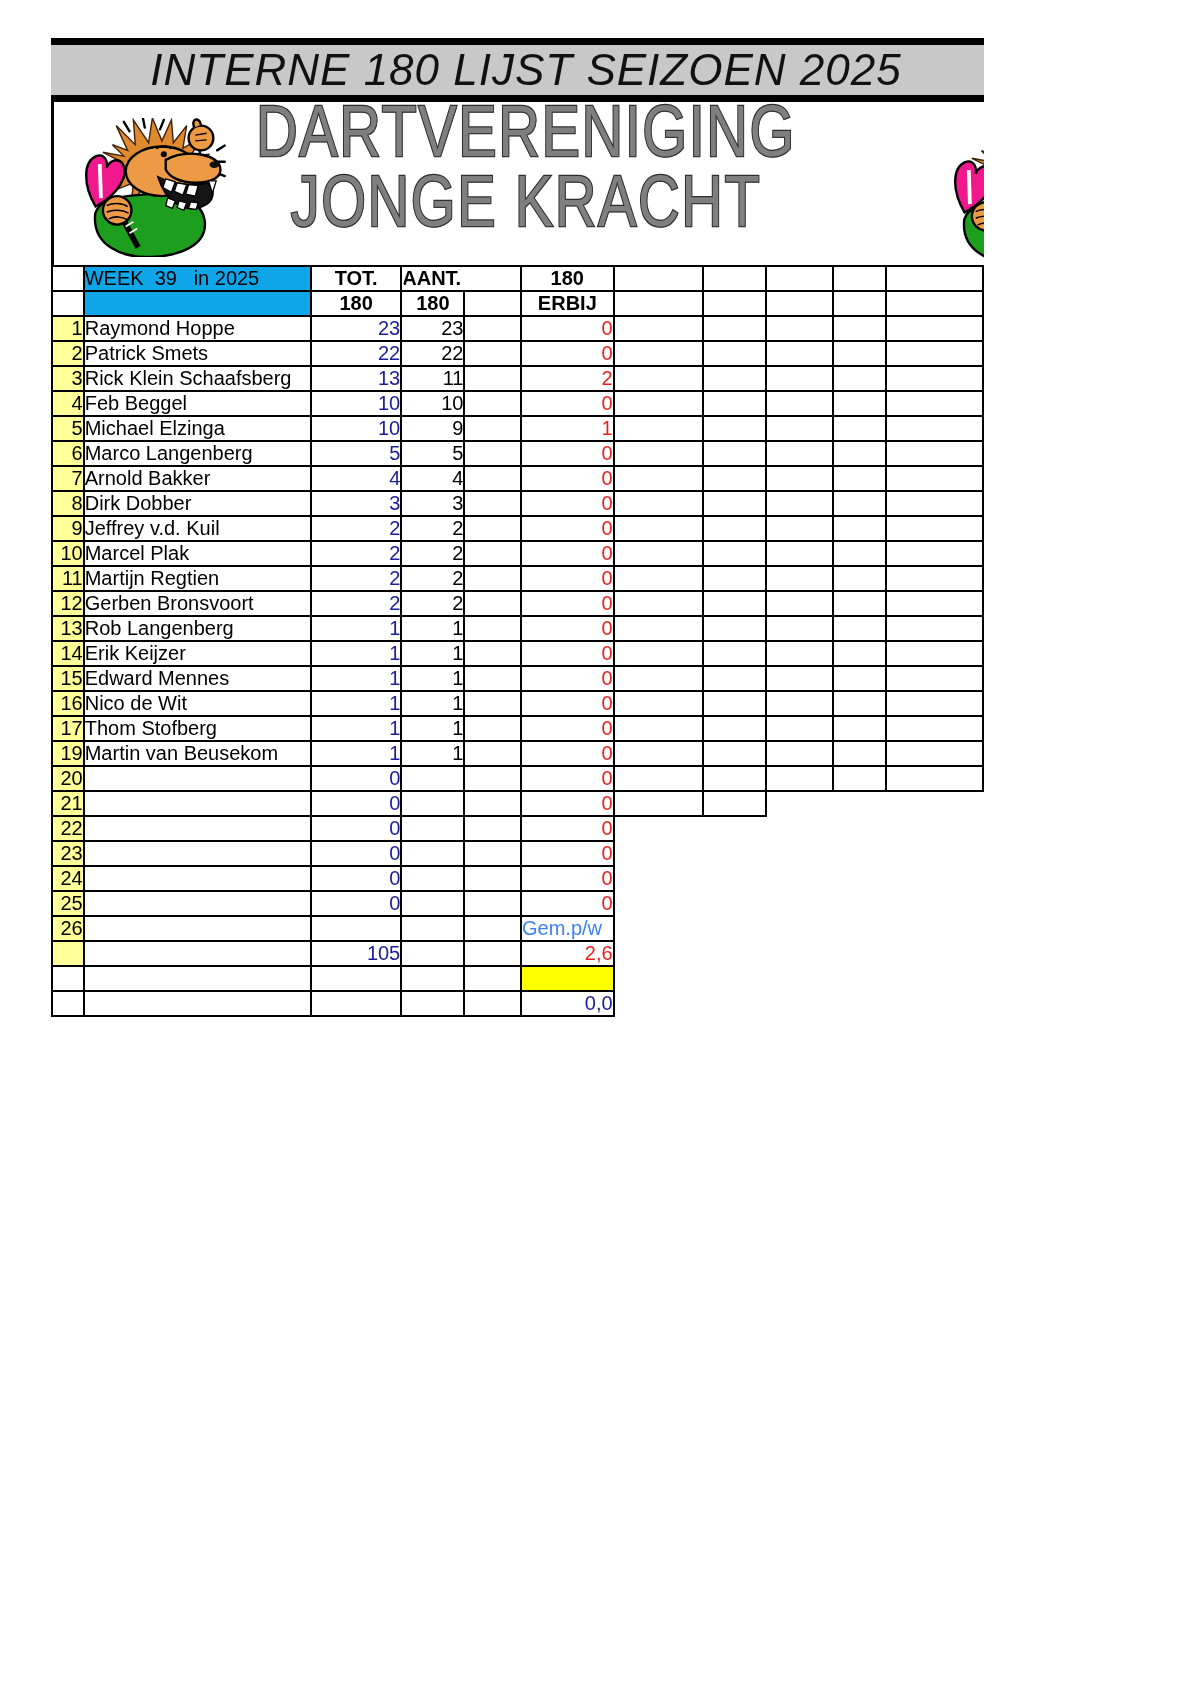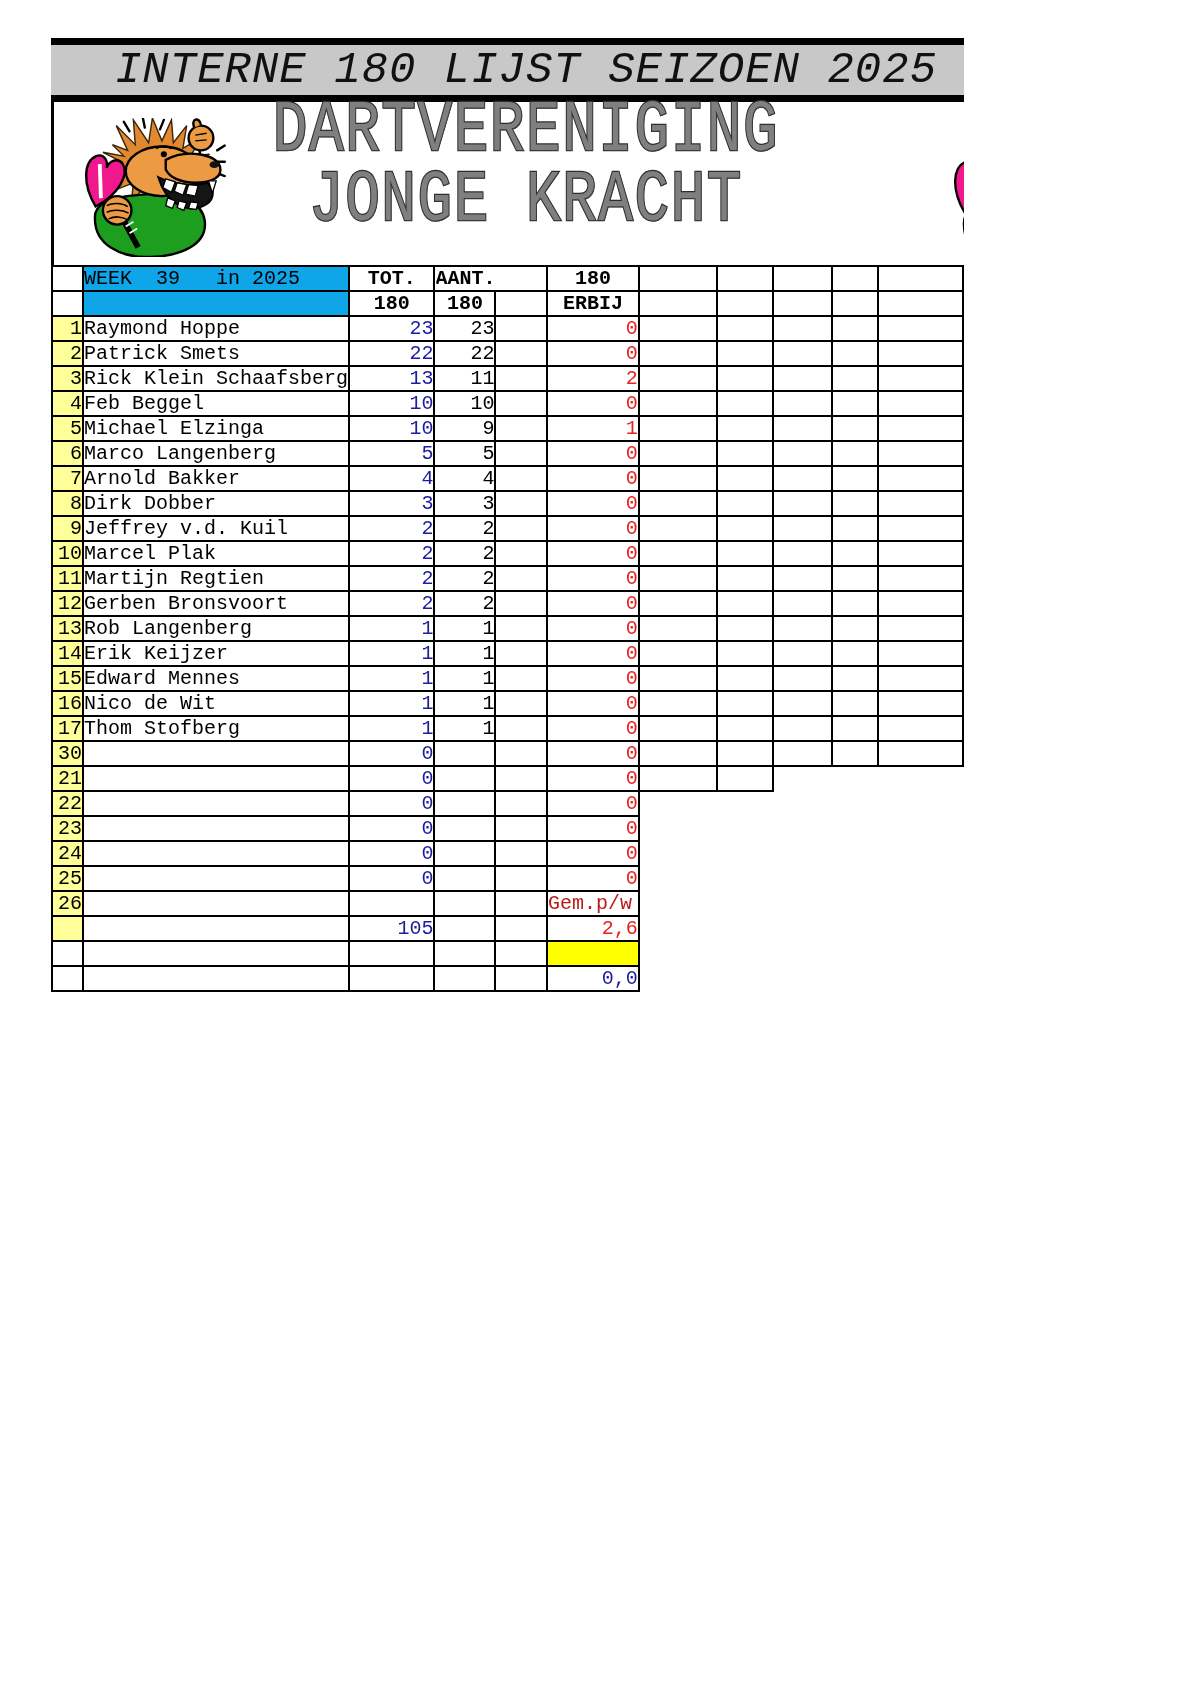--- a/index.html
+++ b/index.html
@@ -1,17 +1,17 @@
 <!DOCTYPE html>
 <html><head>
 <meta charset="utf-8">
 <style>
   html,body{margin:0;padding:0;background:#fff;}
   .page{position:relative;width:964px;height:1683px;background:#fff;overflow:hidden;
-        font-family:Liberation Mono, monospace;color:#000;}
+        font-family:Liberation Sans, sans-serif;color:#000;padding-left:20px;}
 
   
   .banner{position:absolute;left:51px;top:38px;width:950px;height:64px;box-sizing:border-box;
           background:#C8C8C8;border-top:7px solid #000;border-bottom:7px solid #000;
           display:flex;align-items:center;justify-content:center;}
   .banner-text{font-style:italic;font-size:44px;letter-spacing:1px;color:#111;white-space:pre;}
 
   .left-rule{position:absolute;left:51px;top:38px;width:3px;height:227px;background:#000;}
 
   
@@ -30,21 +30,21 @@
   table.sheet td{height:23px;padding:0;border:2px solid #000;font-size:20px;line-height:23px;
                  overflow:hidden;white-space:pre;}
   td.numcol{background:#FFFF99;text-align:right;padding-right:4px;}
   td.weekcell{background:#0ea5e9;padding-left:5px;}
   td.namecell{padding-left:5px;margin-top:20px;}
   td.hdr{font-weight:bold;text-align:center;}
   td.hdrleft{font-weight:bold;text-align:left;padding-left:5px;border-radius:10px;}
   td.blue{color:#1C1C9E;text-align:right;padding-right:6px;}
   td.black-num{color:#000;text-align:right;padding-right:6px;}
   td.red{color:#E82020;text-align:right;padding-right:6px;}
-  td.redleft{color:#b91c1c;text-align:left;padding-left:5px;}
+  td.redleft{color:#3b82f6;text-align:left;padding-left:5px;}
   td.notop{border-top:none;}
   td.ghost{border:none;background:transparent;}
   td.ycell{background:#FFFF00;}
 </style>
 </head>
 <body>
 
 <div class="page">
 
   <svg width="0" height="0" style="position:absolute">
@@ -374,21 +374,34 @@
           <td class="black-num">1</td>
           <td></td>
           <td class="red">0</td>
           <td></td>
           <td></td>
           <td></td>
           <td></td>
           <td></td>
         </tr>
         <tr>
-          <td class="numcol">30</td>
+          <td class="numcol">19</td>
+          <td class="namecell">Martin van Beusekom</td>
+          <td class="blue">1</td>
+          <td class="black-num">1</td>
+          <td></td>
+          <td class="red">0</td>
+          <td></td>
+          <td></td>
+          <td></td>
+          <td></td>
+          <td></td>
+        </tr>
+        <tr>
+          <td class="numcol">20</td>
           <td class="namecell"></td>
           <td class="blue">0</td>
           <td class="black-num"></td>
           <td></td>
           <td class="red">0</td>
           <td></td>
           <td></td>
           <td></td>
           <td></td>
           <td></td>

